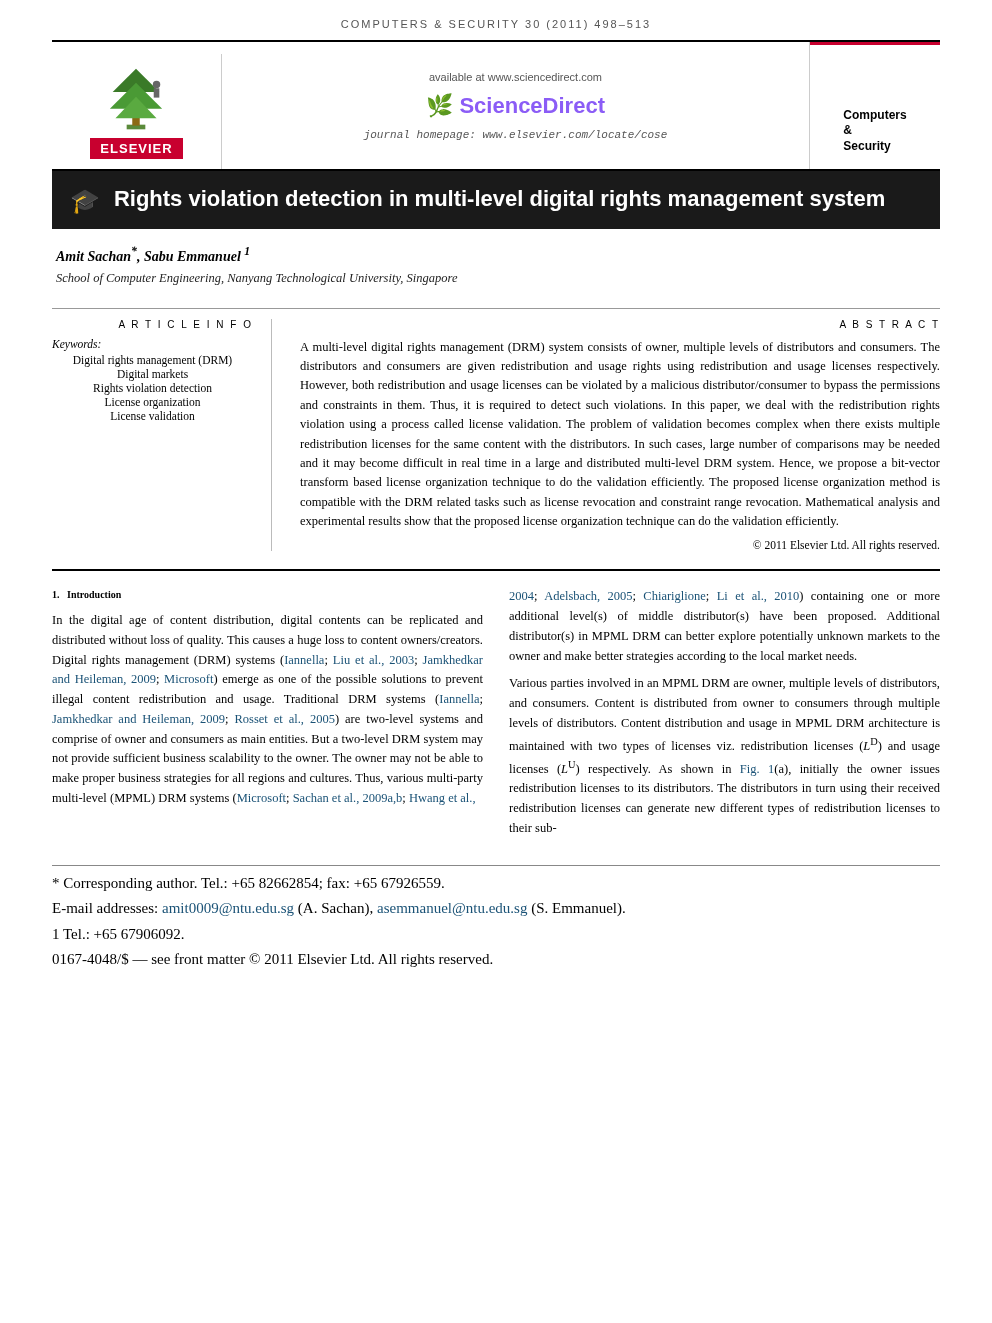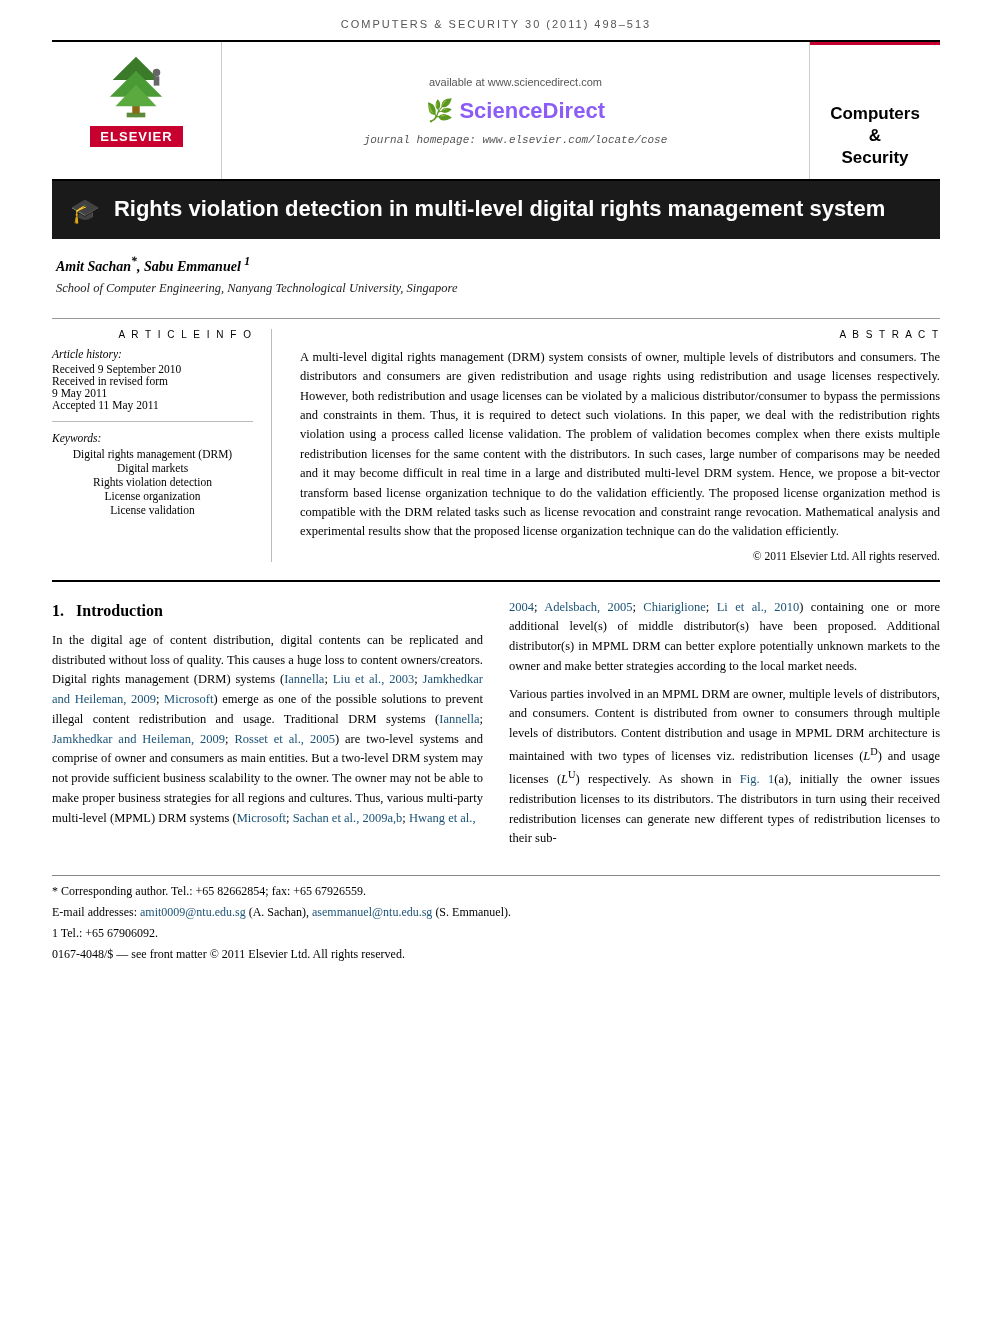--- a/index.html
+++ b/index.html
@@ -38,20 +38,21 @@
     }
 
     .header-left {
       width: 170px;
       border-right: 1px solid #ccc;
       display: flex;
       flex-direction: column;
       align-items: center;
       justify-content: flex-start;
       padding: 10px;
+      margin-top: 12px;
     }
 
     .elsevier-logo {
       display: flex;
       flex-direction: column;
       align-items: center;
     }
 
     .elsevier-tree {
       width: 80px;
@@ -117,23 +118,23 @@
       display: flex;
       flex-direction: column;
       align-items: center;
       justify-content: center;
       padding: 10px;
       border-top: 3px solid #c8002f;
     }
 
     .journal-name-block {
       font-family: Arial, sans-serif;
-      font-size: 17px;
-      font-weight: bold;
-      text-align: center;
+      font-size: 12px;
+      font-weight: bold;
+      text-align: left;
       line-height: 1.3;
       margin-top: 48px;
     }
 
     
     .title-section {
       background: #1a1a1a;
       color: #fff;
       padding: 14px 18px;
       margin-top: 0;
@@ -259,39 +260,39 @@
 
     .body-col {
       flex: 1;
       font-size: 12.5px;
       line-height: 1.58;
       text-align: justify;
     }
 
     .section-number-title {
       font-weight: bold;
-      font-size: 16px;
+      font-size: 10px;
       margin-bottom: 8px;
     }
 
     .body-col p {
       margin-bottom: 8px;
     }
 
     .link-text {
       color: #1a5276;
       text-decoration: none;
     }
 
     
     .footnotes-area {
       border-top: 1px solid #888;
       margin-top: 18px;
       padding-top: 6px;
-      font-size: 12px;
+      font-size: 15px;
       line-height: 1.5;
     }
 
     .footnote-line {
       margin-bottom: 3px;
     }
 
     .footnote-doi {
       margin-top: 4px;
     }
@@ -355,27 +356,20 @@
       <em>Amit Sachan<sup>*</sup>, Sabu Emmanuel <sup>1</sup></em>
     </div>
     <div class="affiliation">School of Computer Engineering, Nanyang Technological University, Singapore</div>
   </div>
 
   <div class="info-abstract-row">
 
     <div class="article-info-col">
       <div class="col-heading">A R T I C L E   I N F O</div>
 
-      <div class="article-history">
-        <div class="history-label">Article history:</div>
-        <div>Received 9 September 2010</div>
-        <div>Received in revised form</div>
-        <div>9 May 2011</div>
-        <div>Accepted 11 May 2011</div>
-      </div>
 
       <div class="keywords-section">
         <div class="keywords-label">Keywords:</div>
         <div class="keyword-item">Digital rights management (DRM)</div>
         <div class="keyword-item">Digital markets</div>
         <div class="keyword-item">Rights violation detection</div>
         <div class="keyword-item">License organization</div>
         <div class="keyword-item">License validation</div>
       </div>
     </div>

